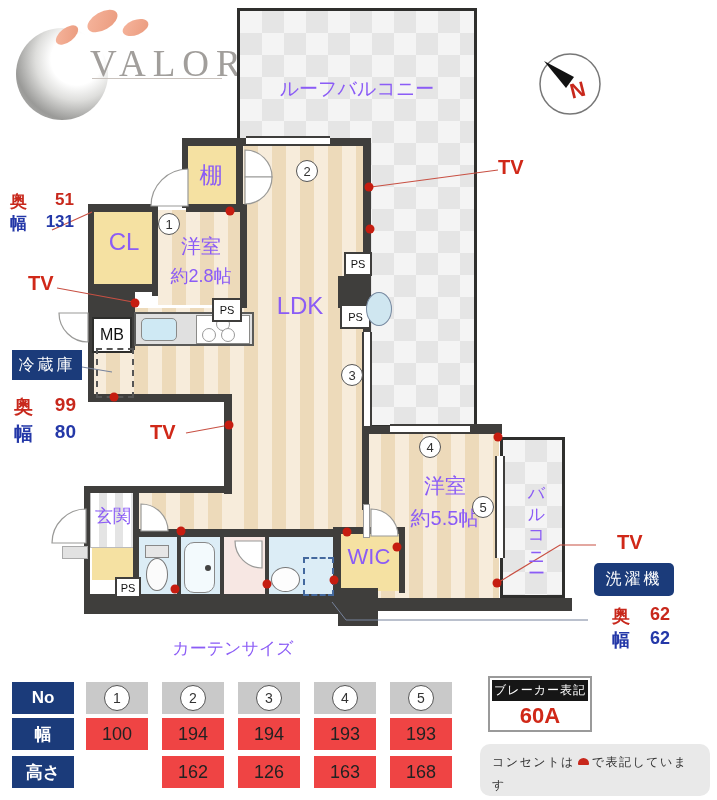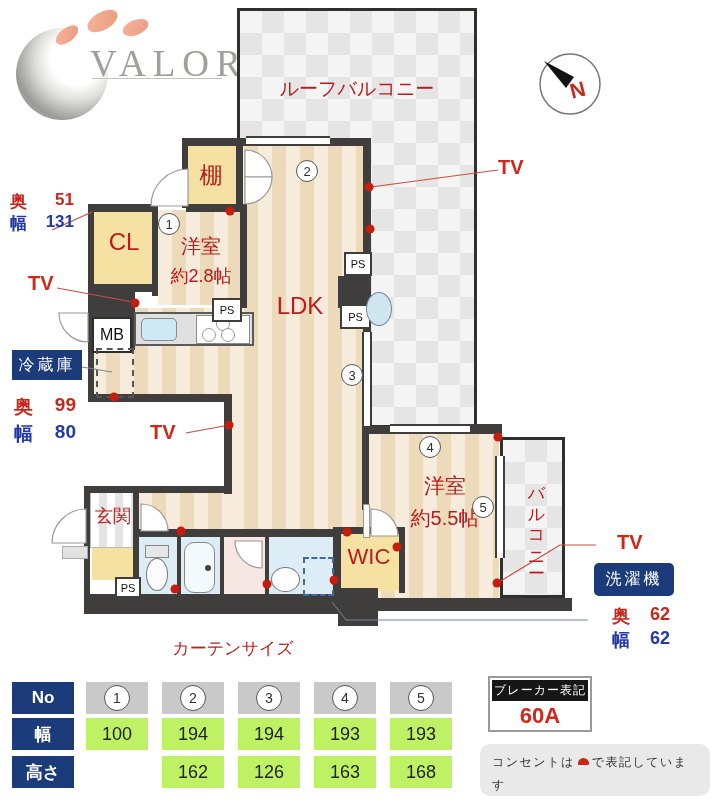--- a/index.html
+++ b/index.html
@@ -17,31 +17,31 @@
   .window{background:#fff;border-top:2px solid #3f3e3c;border-bottom:2px solid #3f3e3c;}
   .windowv{background:#fff;border-left:2px solid #3f3e3c;border-right:2px solid #3f3e3c;}
   
   .psbox{background:#fff;border:2px solid #3f3e3c;display:flex;align-items:center;justify-content:center;
          font-size:11px;color:#111;}
   .mbbox{background:#fff;border:2.5px solid #2e2e2c;display:flex;align-items:center;justify-content:center;
          font-size:16px;color:#111;}
   .navybox{background:#1b3b7a;color:#fff;display:flex;align-items:center;justify-content:center;letter-spacing:3px;}
   .circnum{border:1.4px solid #555;background:#fff;border-radius:50%;display:flex;align-items:center;
            justify-content:center;color:#333;font-size:13px;}
-  .roomname{color:#b91c1c;text-align:center;}
+  .roomname{color:#8b5cf6;text-align:center;}
   .red{color:#c8281c;} .blue{color:#2438a8;}
   .tvlabel{color:#d02818;font-size:20px;font-weight:bold;}
   .dimrow{display:flex;justify-content:space-between;font-weight:bold;}
   .dashedbox{border:2px dashed #555;}
   .dashedboxblue{border:2px dashed #44699e;}
   .ellipse{border-radius:50%;}
   
   .tbl-h{background:#1b3b7a;color:#fff;display:flex;align-items:center;justify-content:center;font-size:17px;font-weight:bold;}
   .tbl-top{background:#c9c9c9;display:flex;align-items:center;justify-content:center;}
-  .tbl-c{background:#bef264;display:flex;align-items:center;justify-content:center;font-size:18px;color:#222;}
+  .tbl-c{background:#ef4444;display:flex;align-items:center;justify-content:center;font-size:18px;color:#222;}
   .tbl-top .circnum{width:24px;height:24px;font-size:14px;}
   
   .breaker{background:#fff;border:2px solid #9a9a9a;}
   .breaker-h{background:#161616;color:#fff;font-size:12px;display:flex;align-items:center;justify-content:center;letter-spacing:1px;}
   .breaker-v{color:#d02818;font-size:22px;font-weight:bold;text-align:center;}
   .notebox{background:#e9e9e9;border-radius:10px;font-size:12px;color:#333;letter-spacing:1.5px;
            line-height:1.9;padding:7px 12px;}
   .dome{display:inline-block;width:11px;height:7px;background:#c8281c;border-radius:6px 6px 1px 1px;
         margin:0 3px;vertical-align:1px;}
   

